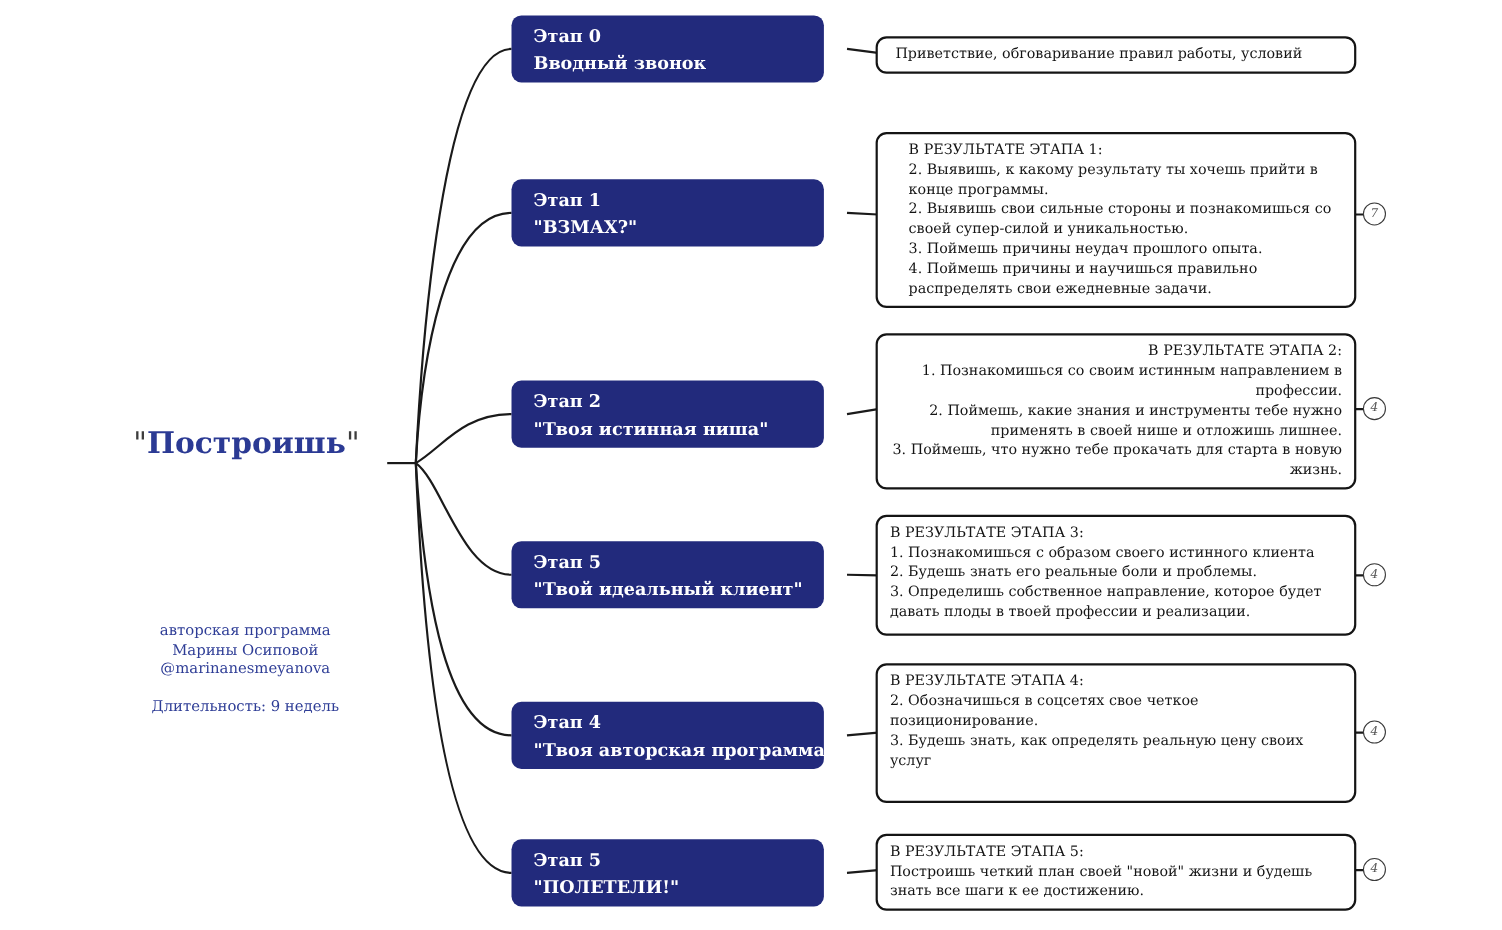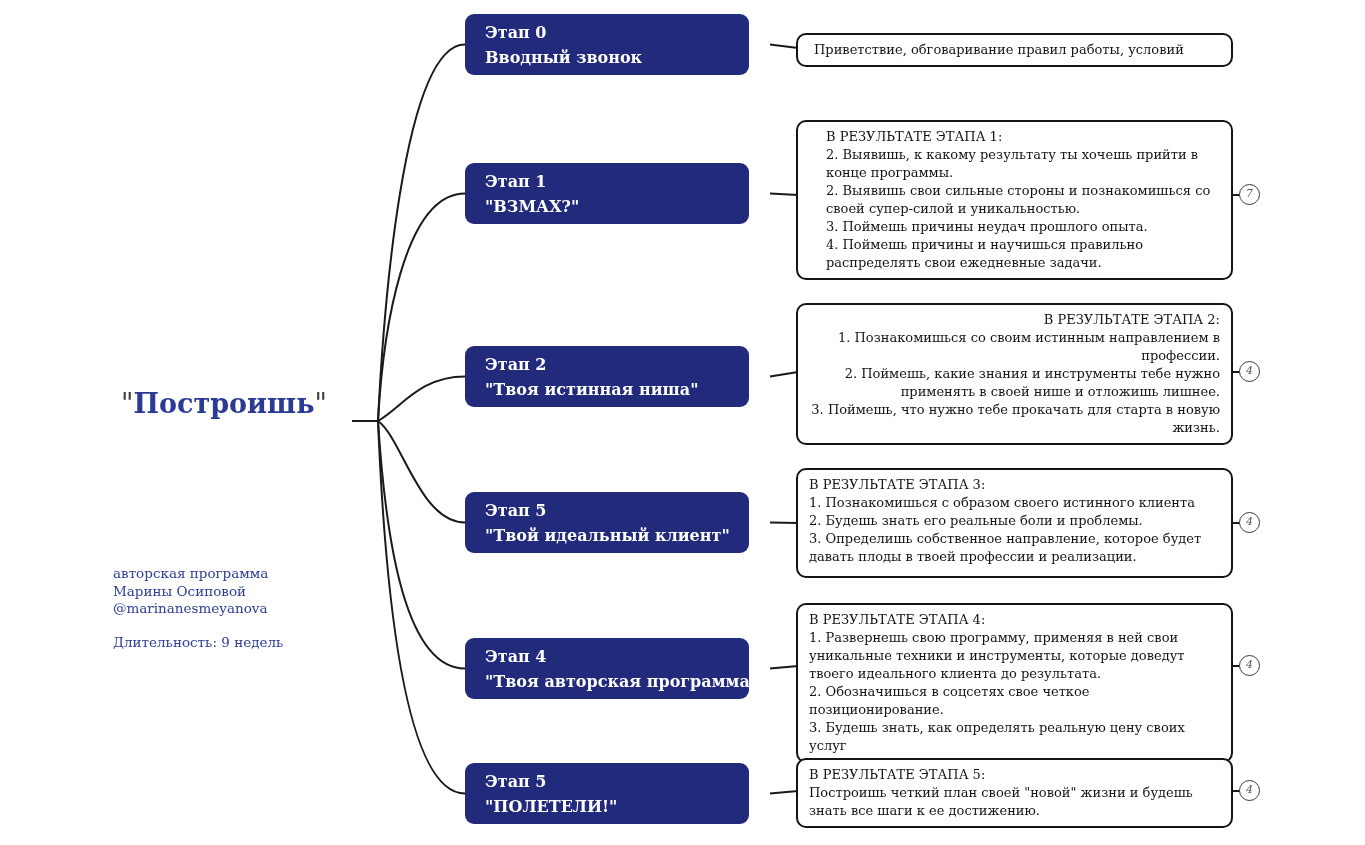--- a/index.html
+++ b/index.html
@@ -6,21 +6,21 @@
   *{box-sizing:border-box;}
   body{font-family:"DejaVu Serif", serif;}
   #canvas{position:relative;width:1365px;height:845px;background:#ffffff;overflow:hidden;}
   #wires{position:absolute;left:0;top:0;width:1365px;height:845px;pointer-events:none;z-index:0;}
   #wires path, #wires line{fill:none;stroke:#1a1a1a;stroke-width:2;}
 
   .root-topic{position:absolute;left:95px;top:388px;width:258px;text-align:center;
     font-size:27px;font-weight:bold;color:#2b3a94;z-index:2;cursor:default;white-space:nowrap;}
   .root-topic .q{color:#3d3d3d;font-weight:normal;}
 
-  .note{position:absolute;left:113px;width:220px;text-align:left;color:#2e3d96;
+  .note{position:absolute;left:113px;width:220px;text-align:center;color:#2e3d96;
     font-size:13.5px;line-height:17.5px;z-index:2;}
   .note.block1{top:565px;}
   .note.block2{top:634px;}
 
   .stage{position:absolute;left:465px;width:284px;height:61px;background:#222a7c;
     border-radius:9px;color:#ffffff;font-weight:bold;font-size:16px;line-height:25px;
     padding:6px 10px 0 20px;z-index:1;}
   .stage div{white-space:nowrap;}
 
   .result{position:absolute;left:796px;width:437px;background:#ffffff;border:2px solid #141414;
@@ -137,21 +137,20 @@
 
   <div class="result" id="result3">
     <p class="hdr">В РЕЗУЛЬТАТЕ ЭТАПА 3:</p>
     <p>1. Познакомишься с образом своего истинного клиента</p>
     <p>2. Будешь знать его реальные боли и проблемы.</p>
     <p>3. Определишь собственное направление, которое будет давать плоды в твоей профессии и реализации.</p>
   </div>
 
   <div class="result" id="result4">
     <p class="hdr">В РЕЗУЛЬТАТЕ ЭТАПА 4:</p>
-    <p>1. Развернешь свою программу, применяя в ней свои уникальные техники и инструменты, которые доведут твоего идеального клиента до результата.</p>
     <p>2. Обозначишься в соцсетях свое четкое позиционирование.</p>
     <p>3. Будешь знать, как определять реальную цену своих услуг</p>
   </div>
 
   <div class="result" id="result5">
     <p class="hdr">В РЕЗУЛЬТАТЕ ЭТАПА 5:</p>
     <p>Построишь четкий план своей "новой" жизни и будешь знать все шаги к ее достижению.</p>
   </div>
 
   <div class="badge" id="badge1">7</div>

